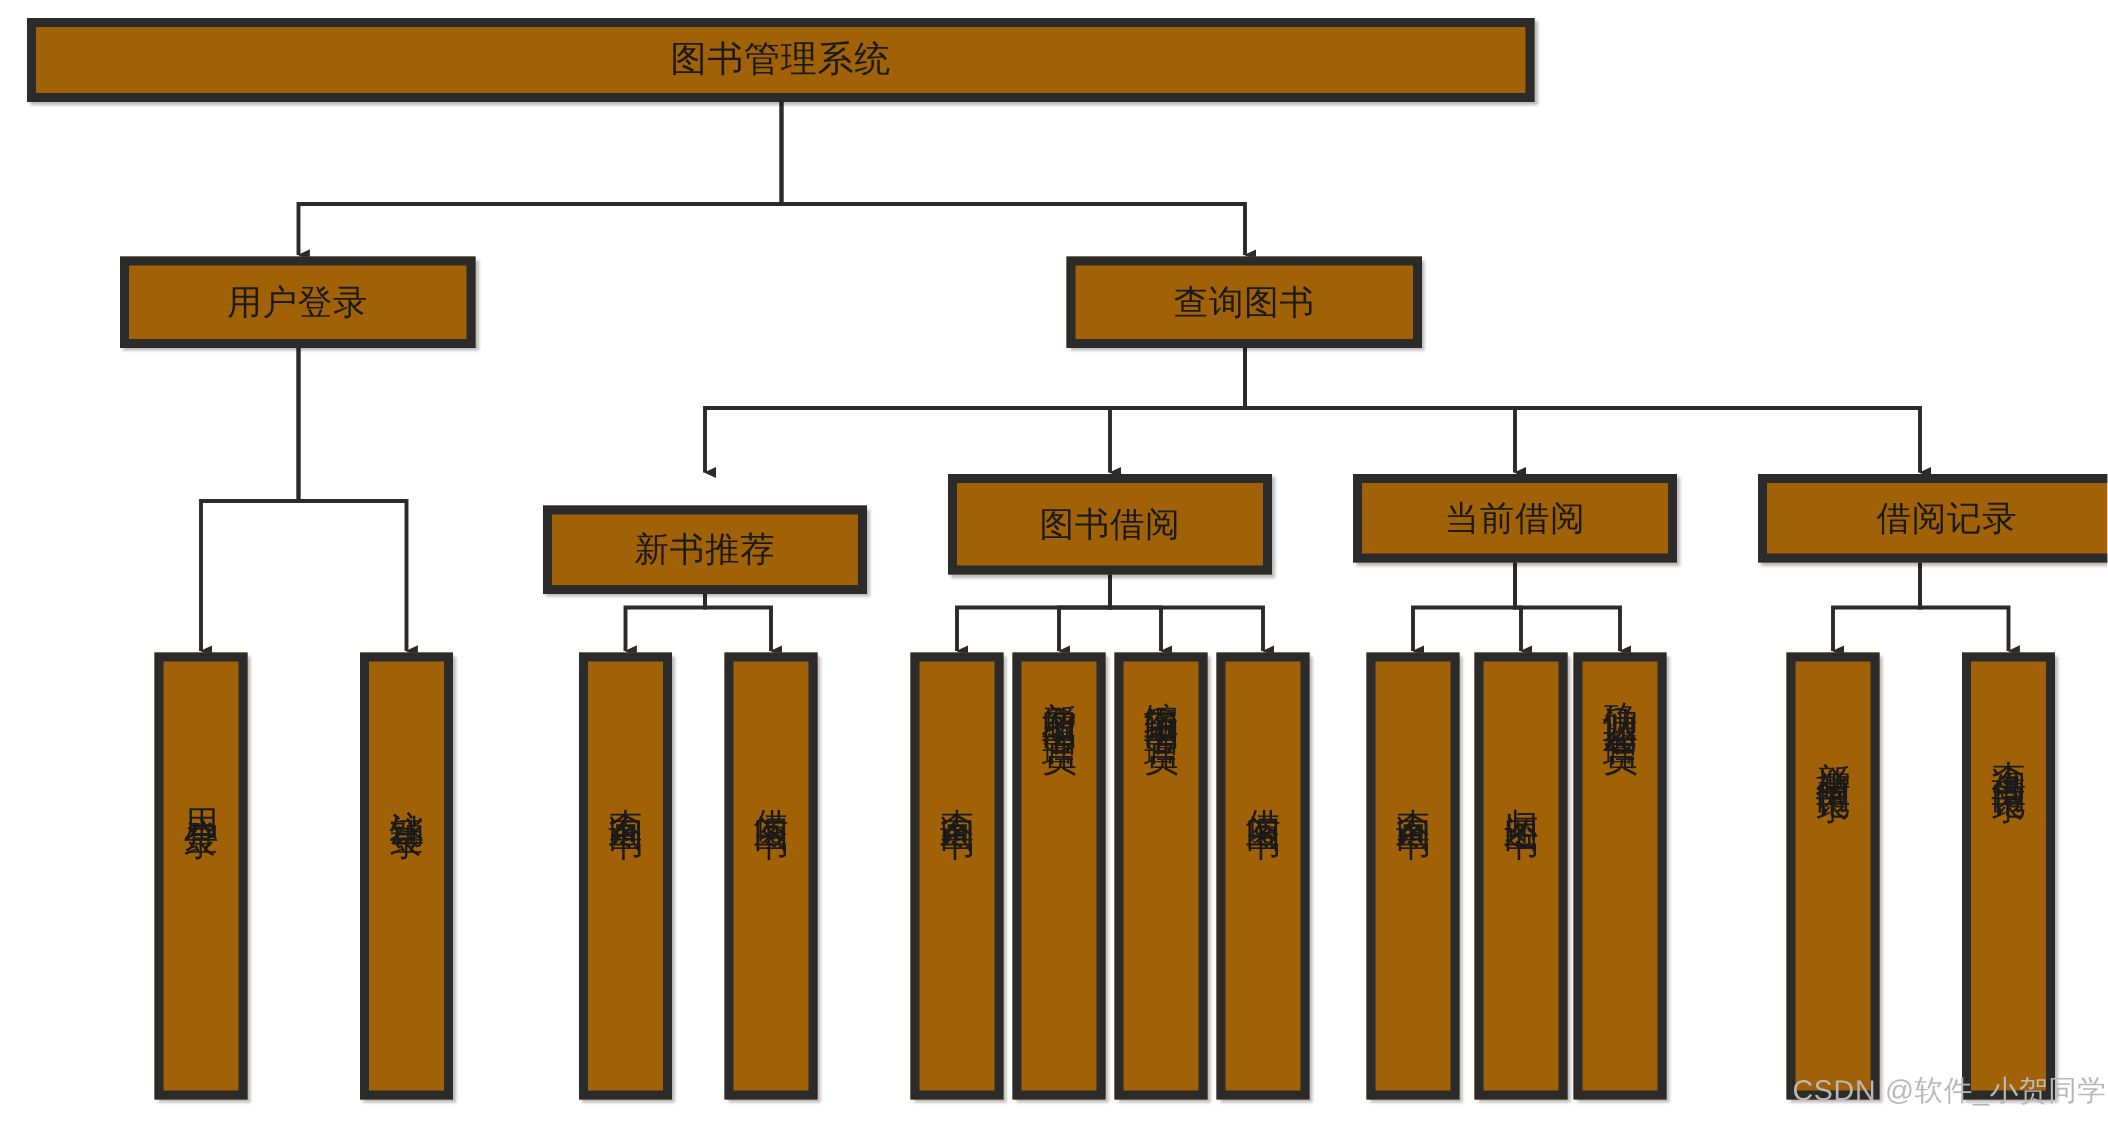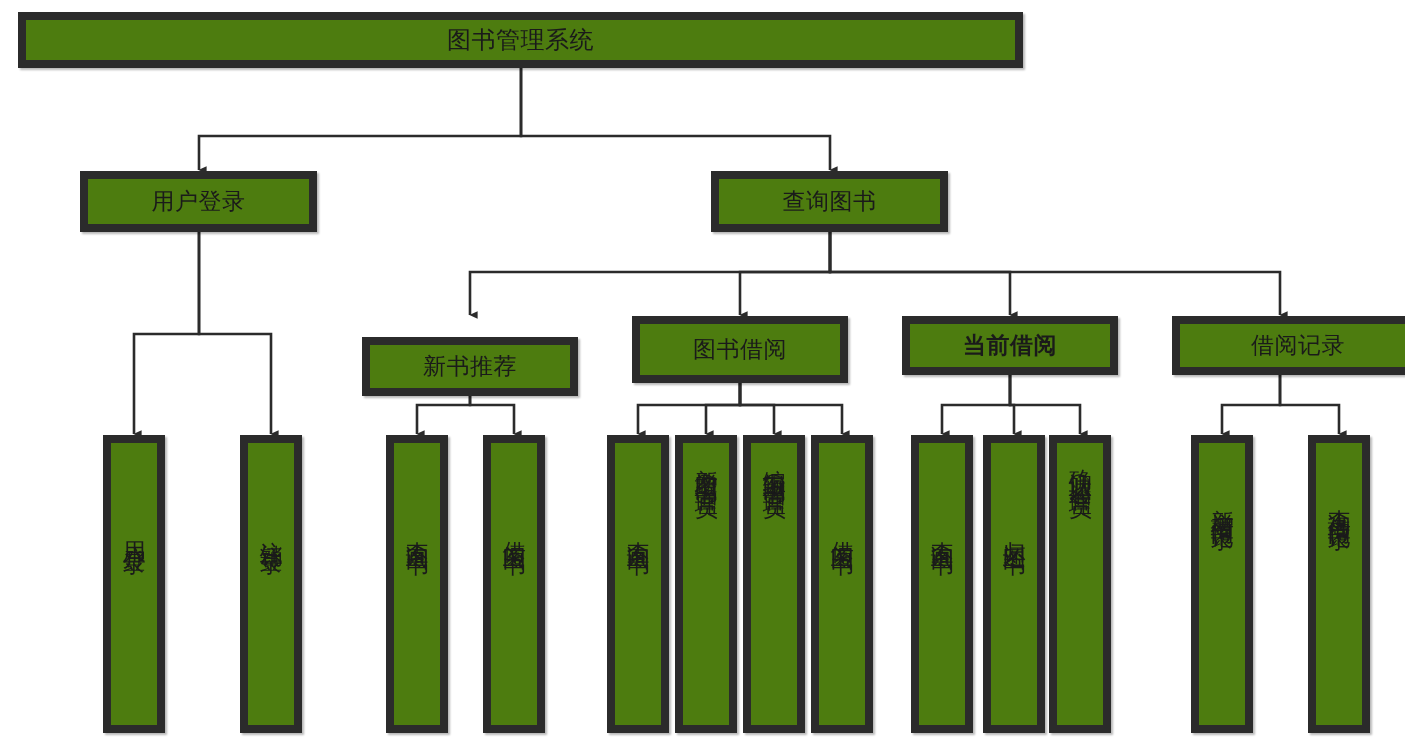--- a/index.html
+++ b/index.html
@@ -22,22 +22,22 @@
     position: absolute;
     left: 0;
     top: 0;
     width: 1405px;
     height: 747px;
     pointer-events: none;
   }
   .node {
     position: absolute;
     box-sizing: border-box;
-    background: #4d7c0f;
-    border: 8px solid #000000;
+    background: #a16207;
+    border: 6px solid #000000;
     display: flex;
     align-items: center;
     justify-content: center;
     box-shadow: 2px 2px 2px rgba(0,0,0,0.28);
   }
   .node .label {
     color: #1a1a1a;
     line-height: 1.28;
     white-space: pre;
     text-align: center;
@@ -114,21 +114,21 @@
       <div class="node horiz" style="left: 711px; top: 171px; width: 237px; height: 61px; border-color: rgb(43, 43, 43);">
         <span class="label" style="color: rgb(26, 26, 26);">查询图书</span>
       </div>
       <div class="node horiz" style="left: 362px; top: 316px; width: 216px; height: 59px; border-color: rgb(43, 43, 43); margin-top: 21px;">
         <span class="label" style="color: rgb(26, 26, 26);">新书推荐</span>
       </div>
       <div class="node horiz" style="left: 632px; top: 316px; width: 216px; height: 67px; border-color: rgb(43, 43, 43);">
         <span class="label" style="color: rgb(26, 26, 26);">图书借阅</span>
       </div>
       <div class="node horiz" style="left: 902px; top: 316px; width: 216px; height: 59px; border-color: rgb(43, 43, 43);">
-        <span class="label" style="color: rgb(26, 26, 26); font-weight: bold;">当前借阅</span>
+        <span class="label" style="color: rgb(26, 26, 26);">当前借阅</span>
       </div>
       <div class="node horiz" style="left: 1172px; top: 316px; width: 252px; height: 59px; border-color: rgb(43, 43, 43);">
         <span class="label" style="color: rgb(26, 26, 26);">借阅记录</span>
       </div>
       <div class="node vert" style="left: 103px; top: 435px; width: 62px; height: 298px; border-color: rgb(43, 43, 43);">
         <span class="label" style="margin-top: 80px; color: rgb(26, 26, 26);">用户登录</span>
       </div>
       <div class="node vert" style="left: 240px; top: 435px; width: 62px; height: 298px; border-color: rgb(43, 43, 43);">
         <span class="label" style="margin-top: 80px; color: rgb(26, 26, 26);">注销登录</span>
       </div>
@@ -160,14 +160,15 @@
         <span class="label" style="margin-top: 8px; color: rgb(26, 26, 26);">确认归还（管理员）</span>
       </div>
       <div class="node vert" style="left: 1191px; top: 435px; width: 62px; height: 298px; border-color: rgb(43, 43, 43);">
         <span class="label" style="margin-top: 48px; color: rgb(26, 26, 26);">新增借阅记录</span>
       </div>
       <div class="node vert" style="left: 1308px; top: 435px; width: 62px; height: 298px; border-color: rgb(43, 43, 43);">
         <span class="label" style="margin-top: 48px; color: rgb(26, 26, 26);">查询借阅记录</span>
       </div>
     </div>
 
+  <div id="watermark" style="left: 1195px; top: 714px; color: rgb(185, 185, 185);">CSDN @软件_小贺同学</div>
 
 </div>
 
 </body></html>

